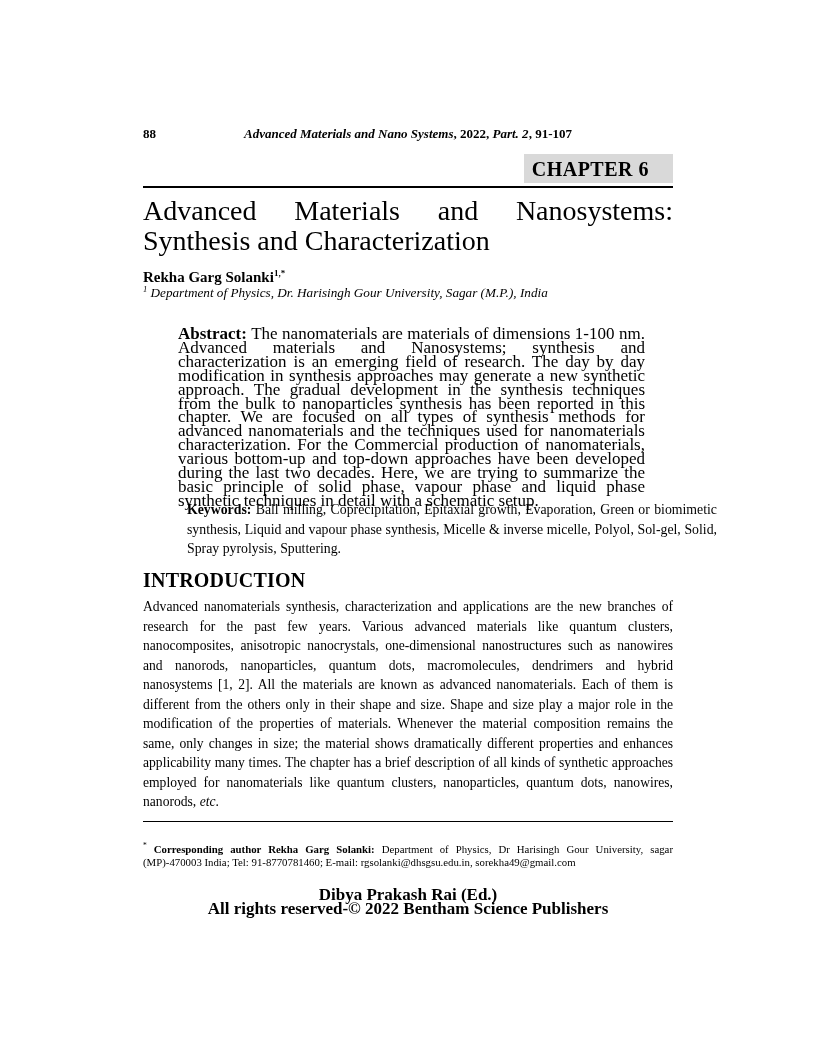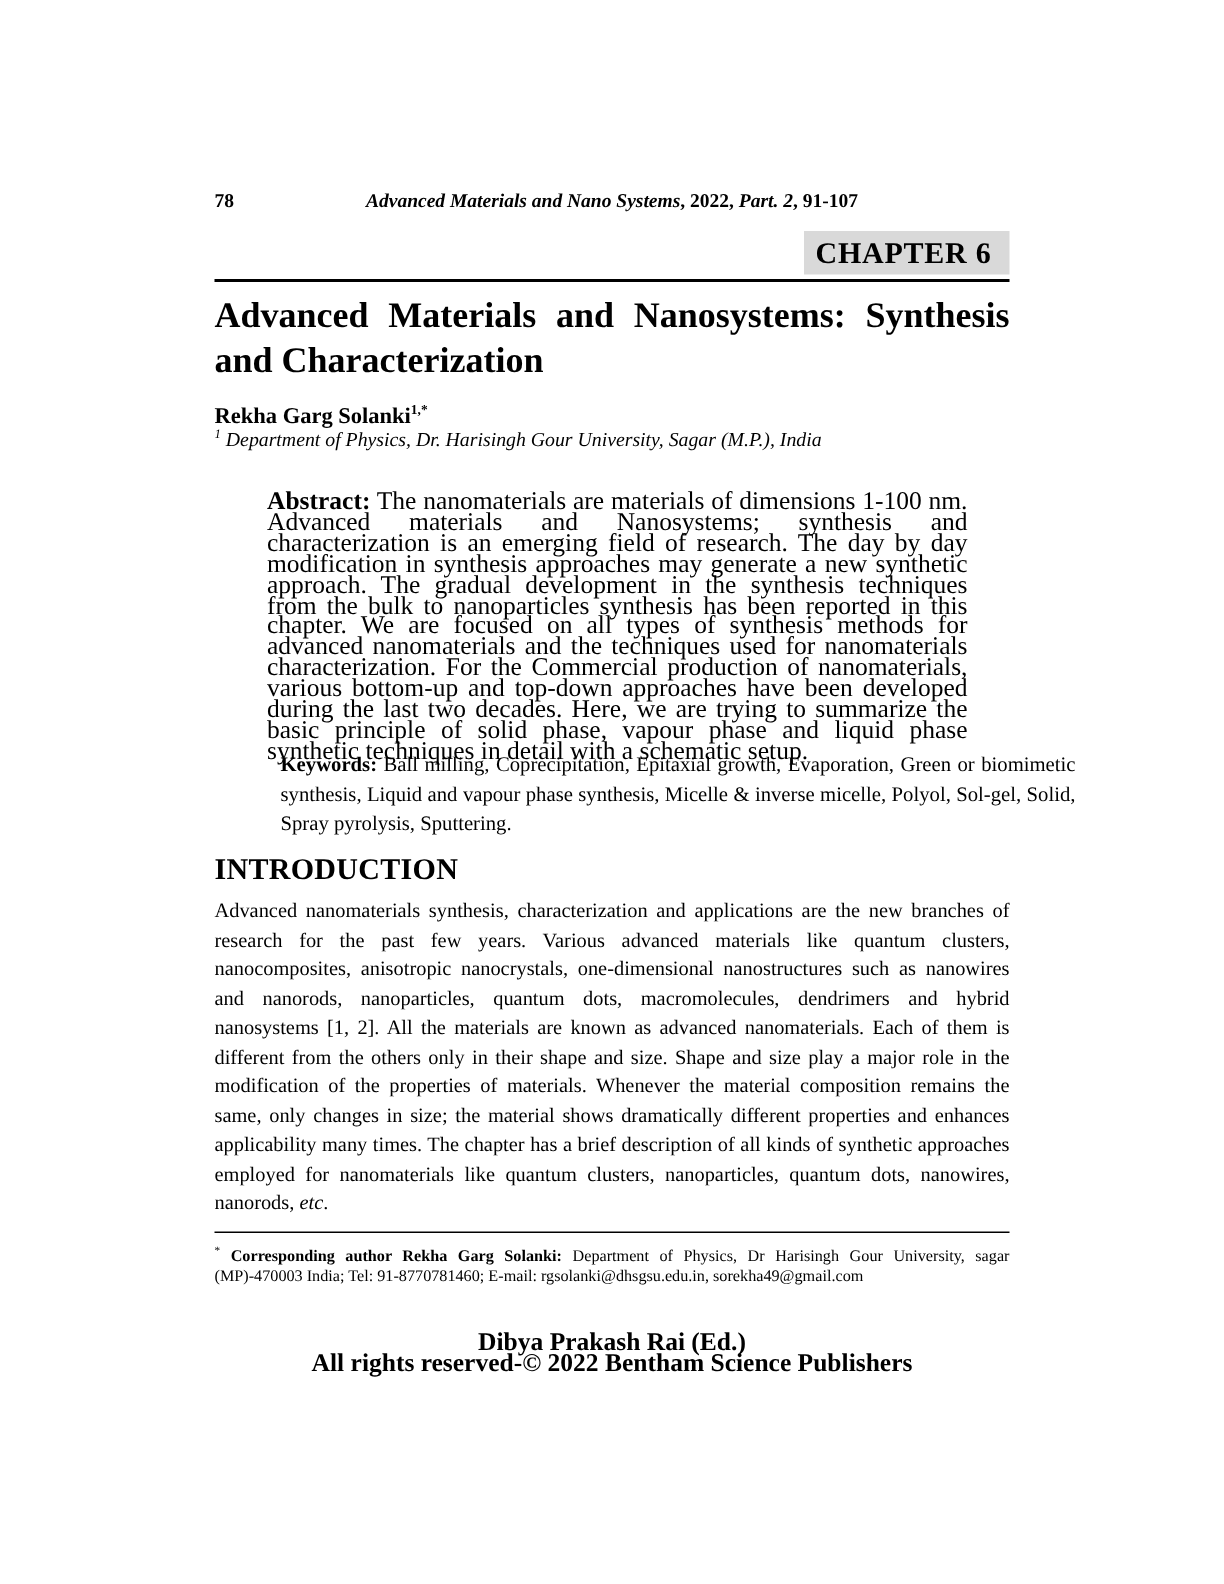--- a/index.html
+++ b/index.html
@@ -35,30 +35,30 @@
     top: 154px; left: 143px; width: 530px;
     text-align: right;
     border-bottom: 2px solid #000000;
     height: 32px;
   }
   .chapter-label {
     display: inline-block;
     background: #d9d9d9;
     font-size: 20px;
     font-weight: bold;
-    padding: 4px 12px 2px 8px;
+    padding: 4px 24px 2px 8px;
     letter-spacing: 0.5px;
   }
 
   
   .title {
     top: 196px; left: 143px; width: 530px;
     margin: 0;
-    font-size: 24px;
-    font-weight: bold;
+    font-size: 28px;
+    font-weight: normal;
     line-height: 30px;
     text-align: justify;
   }
 
   
   .author {
     top: 268px; left: 143px; width: 530px;
     font-size: 15px; font-weight: bold;
   }
   .author sup { font-size: 9px; }
@@ -100,21 +100,21 @@
     font-size: 13.6px;
     line-height: 19.5px;
     text-align: justify;
   }
   .italic { font-style: italic; }
 
   
   .footnote {
     top: 821px; left: 143px; width: 530px;
     border-top: 1px solid #000000;
-    padding-top: 5px;
+    padding-top: 17px;
     font-size: 10.8px;
     line-height: 13.8px;
     text-align: justify;
   }
   .footnote sup { font-size: 7.5px; }
 
   
   .publisher {
     top: 888px; left: 143px; width: 530px;
     text-align: center;
@@ -122,21 +122,21 @@
     font-weight: bold;
     line-height: 13.5px;
   }
 </style>
 </head>
 <body>
 
 <div class="page">
 
   <div class="abs running-head">
-    <span class="page-num">78</span>
+    <span class="page-num">88</span>
     <span class="head-center"><span class="rh-italic">Advanced Materials and Nano Systems</span><span>, 2022, </span><span class="rh-italic">Part. 2</span><span>, 91-107</span></span>
   </div>
 
   <div class="abs chapter-row">
     <span class="chapter-label">CHAPTER 6</span>
   </div>
 
   <h1 class="abs title">Advanced Materials and Nanosystems: Synthesis and Characterization</h1>
 
   <div class="abs author">

